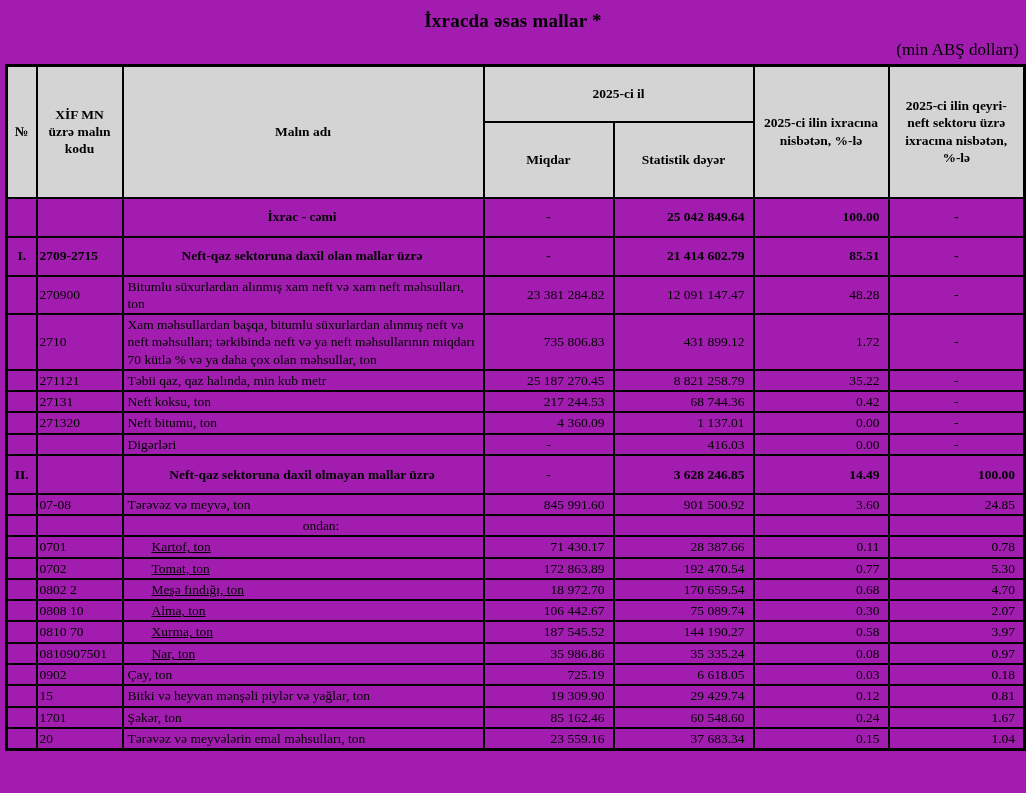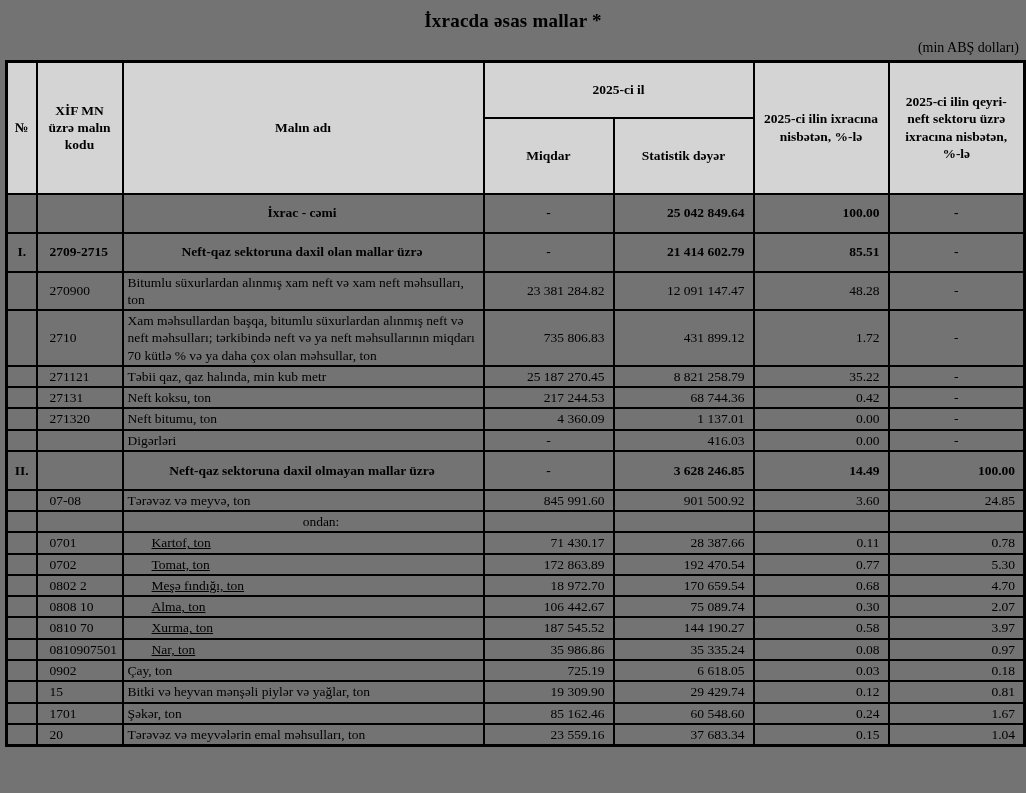--- a/index.html
+++ b/index.html
@@ -1,35 +1,35 @@
 <!DOCTYPE html>
 <html><head>
 <meta charset="utf-8">
 <style>
   * { box-sizing: border-box; }
   html, body { margin: 0; padding: 0; background: #ffffff; }
   .page {
     width: 1026px;
     height: 793px;
-    background: #737373;
+    background: #a21caf;
     color: #000000;
     font-family: "Liberation Serif", "DejaVu Serif", serif;
     padding: 4px 3px 0 3px;
     overflow: hidden;
   }
   .doc-title {
     text-align: center;
     font-size: 19px;
     font-weight: bold;
     margin: 6px 0 8px 0;
     letter-spacing: 0.2px;
   }
   .unit-note {
     text-align: right;
-    font-size: 14px;
+    font-size: 17px;
     margin: 0 4px 4px 0;
   }
   table.main {
     border-collapse: collapse;
     table-layout: fixed;
     width: 1018px;
     margin: 0 auto 0 2px;
     border: 3px solid #000000;
   }
   col.c-no        { width: 30px;  }
@@ -52,21 +52,21 @@
     font-weight: bold;
     text-align: center;
     padding: 2px 6px;
   }
   thead tr.h-top th.span-head { height: 56px; }
   thead tr.h-sub th { height: 76px; }
   tbody tr { height: 16px; }
   tbody tr.section { height: 39px; }
   tbody tr.section td { font-weight: bold; }
   td.cell-no   { text-align: center; font-weight: bold; }
-  td.cell-code { text-align: left; padding-left: 12px; }
+  td.cell-code { text-align: left; padding-left: 2px; }
   td.cell-name { text-align: left; padding-left: 4px; padding-right: 6px; }
   td.cell-name.center { text-align: center; }
   td.cell-name.ind1 { padding-left: 28px; text-decoration: underline; }
   td.cell-name.ind2 { padding-left: 42px; text-align: center; }
   td.num  { text-align: right; padding-right: 8px; }
   td.dash { text-align: center; }
 </style>
 </head>
 <body>
 

